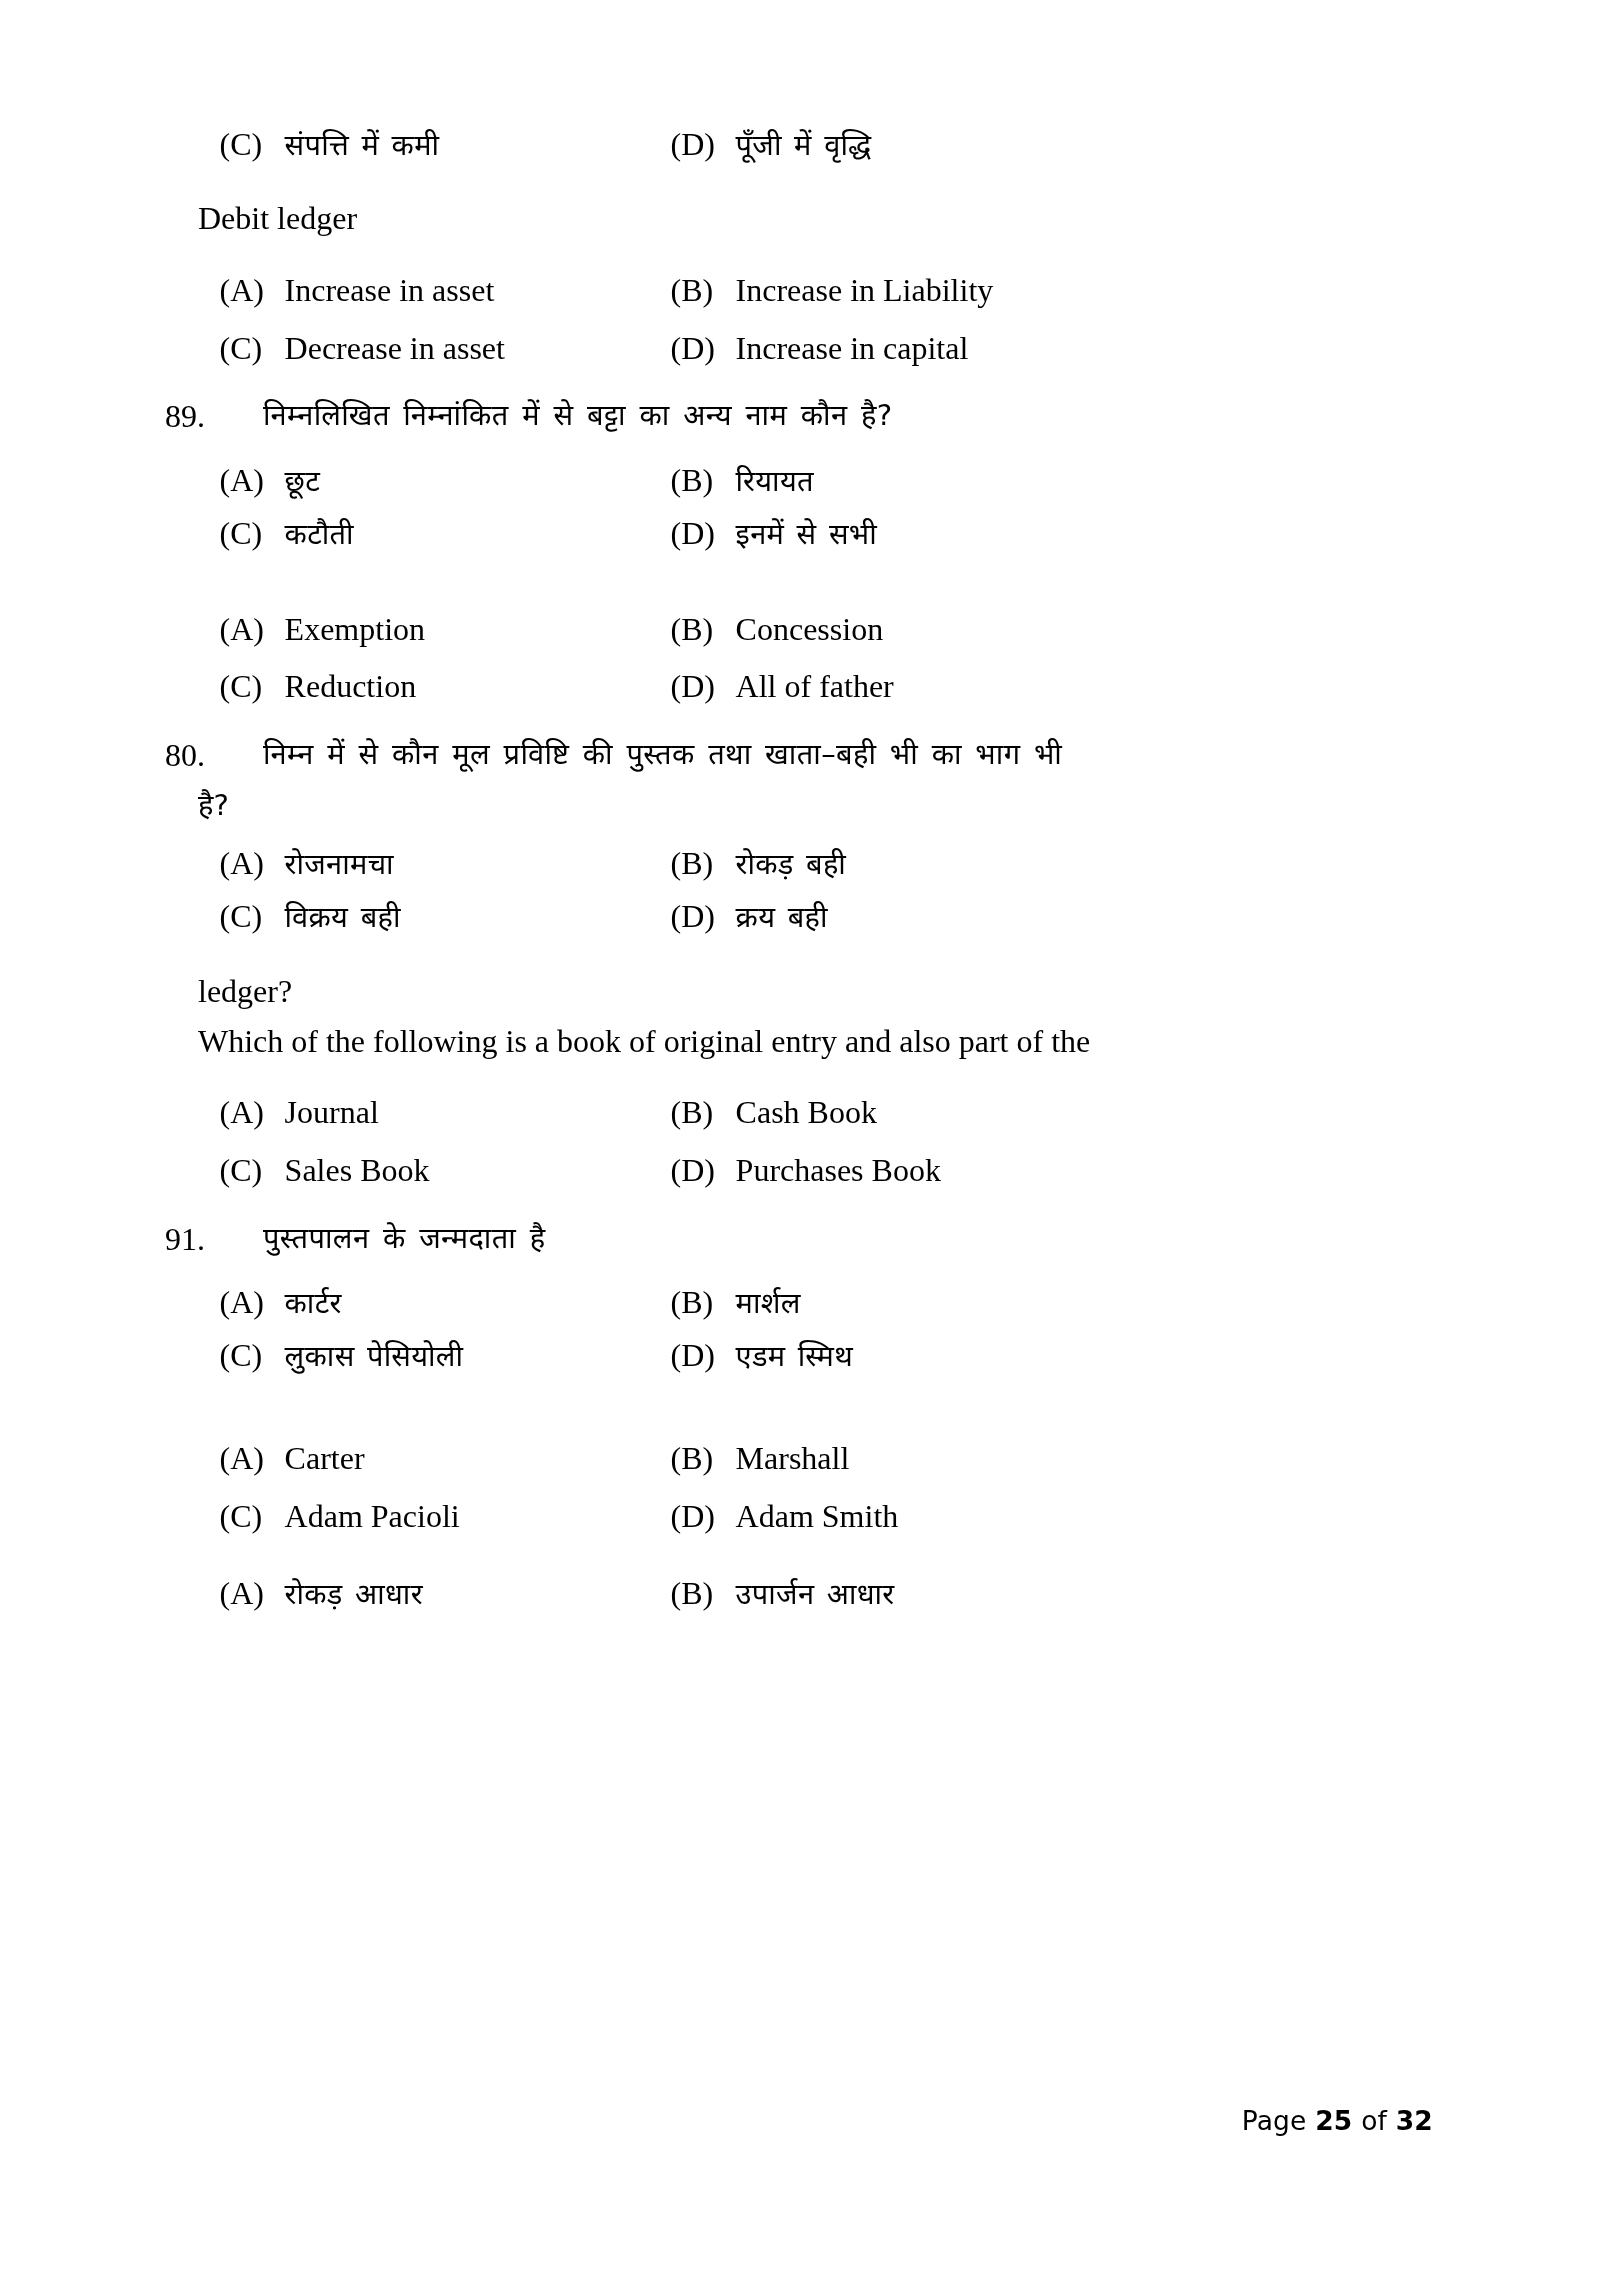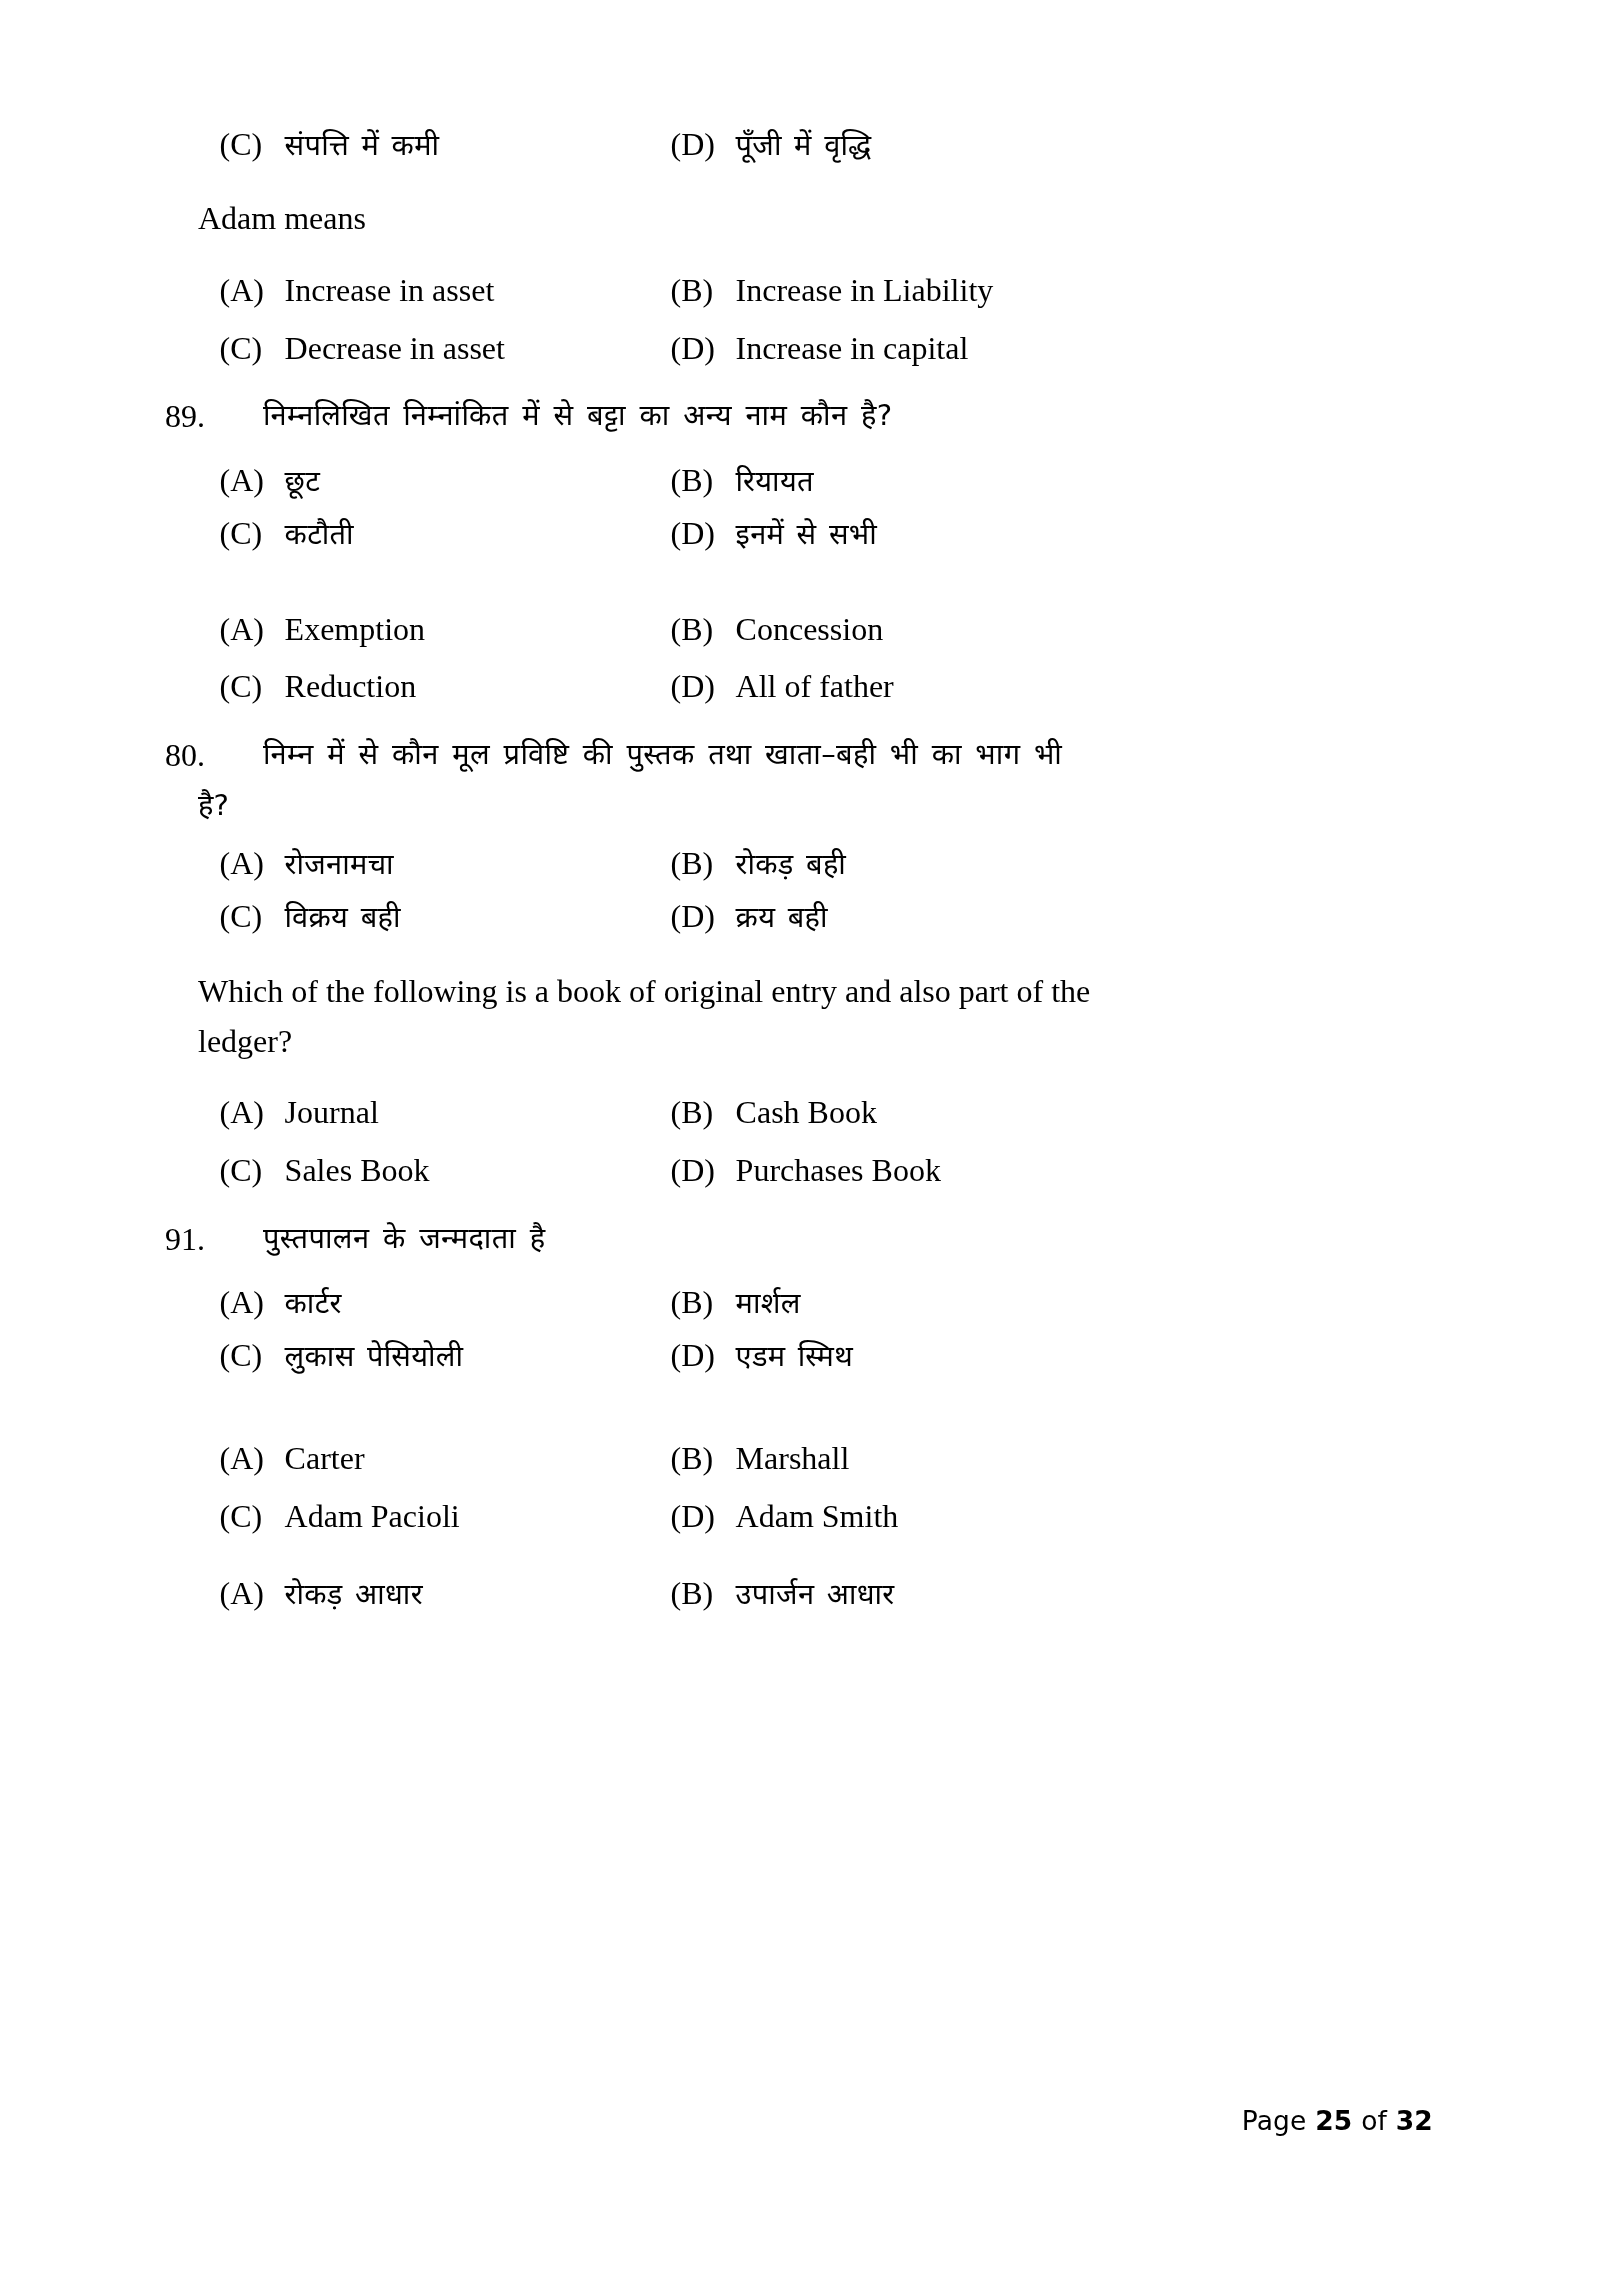--- a/index.html
+++ b/index.html
@@ -136,21 +136,21 @@
         <span class="opt-val-hi">संपत्ति में कमी</span>
       </div>
       <div class="opt col-right">
         <span class="opt-key">(D)</span>
         <span class="opt-val-hi">पूँजी में वृद्धि</span>
       </div>
     </div>
 
     <div class="sp-26"></div>
 
-    <div class="stem-en">Adam means</div>
+    <div class="stem-en">Debit ledger</div>
 
     <div class="sp-22"></div>
 
     <div class="opt-row">
       <div class="opt col-left">
         <span class="opt-key">(A)</span>
         <span class="opt-val-en">Increase in asset</span>
       </div>
       <div class="opt col-right">
         <span class="opt-key">(B)</span>
@@ -262,22 +262,22 @@
         <span class="opt-val-hi">विक्रय बही</span>
       </div>
       <div class="opt col-right">
         <span class="opt-key">(D)</span>
         <span class="opt-val-hi">क्रय बही</span>
       </div>
     </div>
 
     <div class="sp-26"></div>
 
+    <div class="stem-en">ledger?</div>
     <div class="stem-en">Which of the following is a book of original entry and also part of the</div>
-    <div class="stem-en">ledger?</div>
 
     <div class="sp-22"></div>
 
     <div class="opt-row">
       <div class="opt col-left">
         <span class="opt-key">(A)</span>
         <span class="opt-val-en">Journal</span>
       </div>
       <div class="opt col-right">
         <span class="opt-key">(B)</span>

